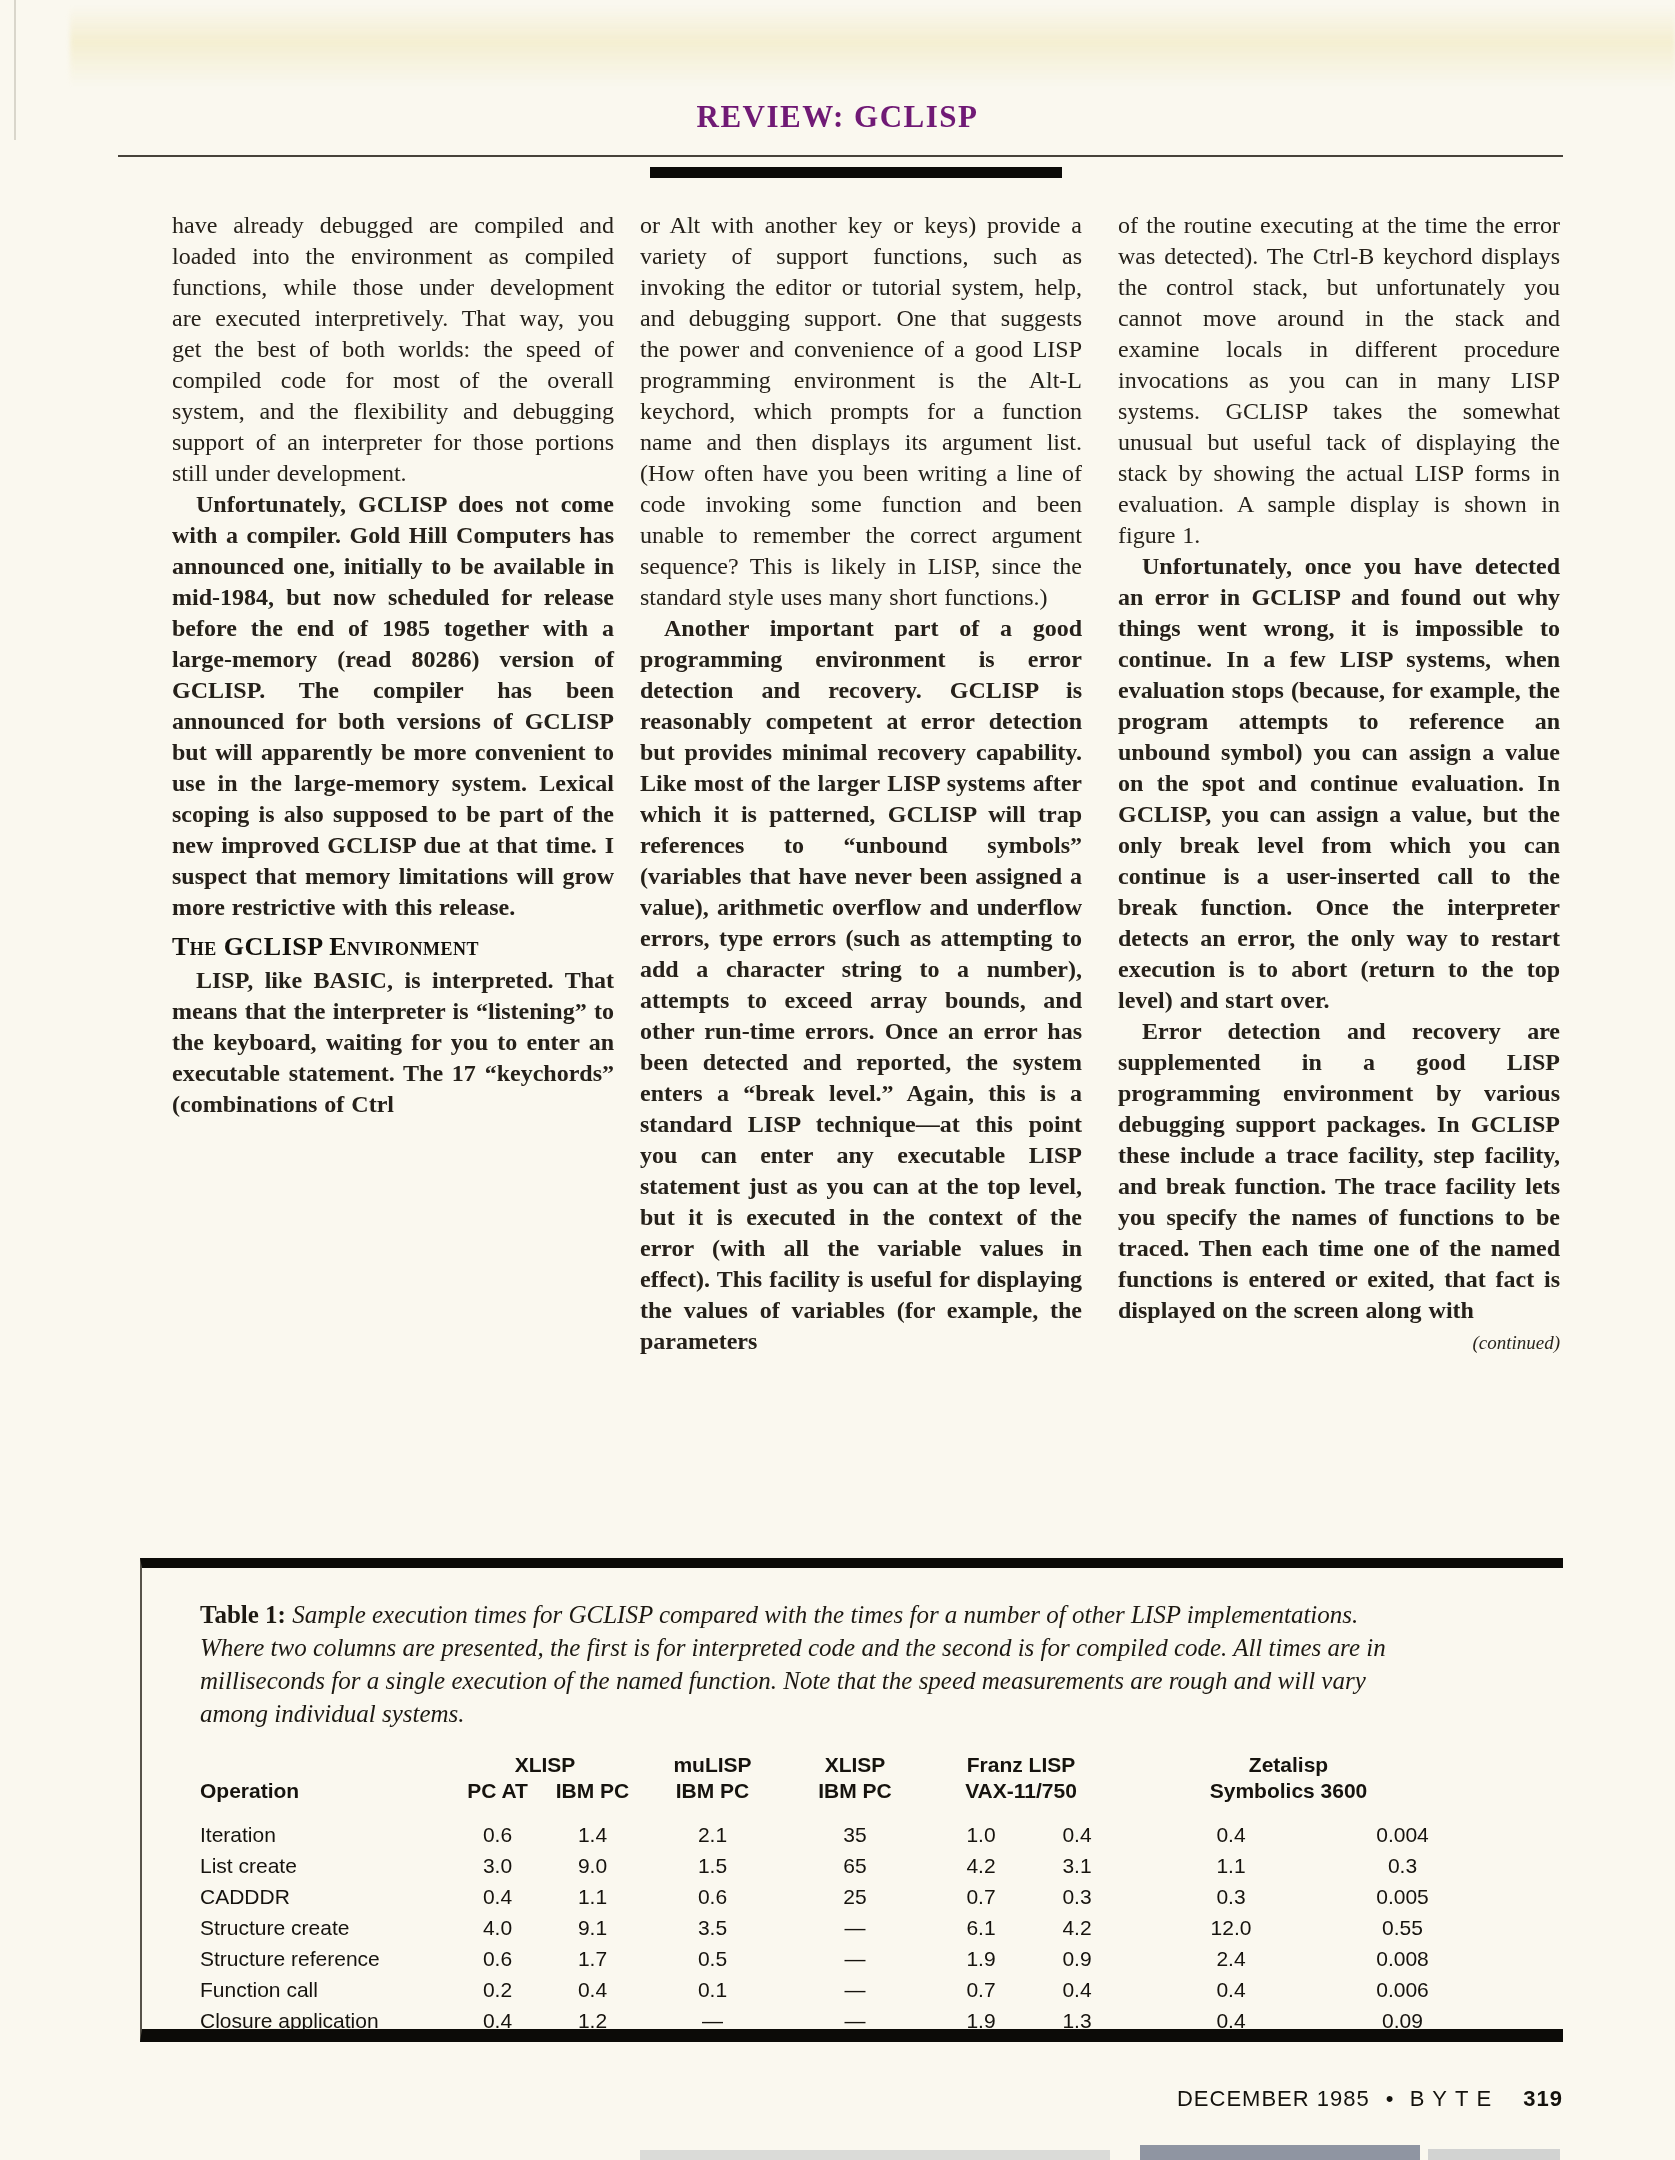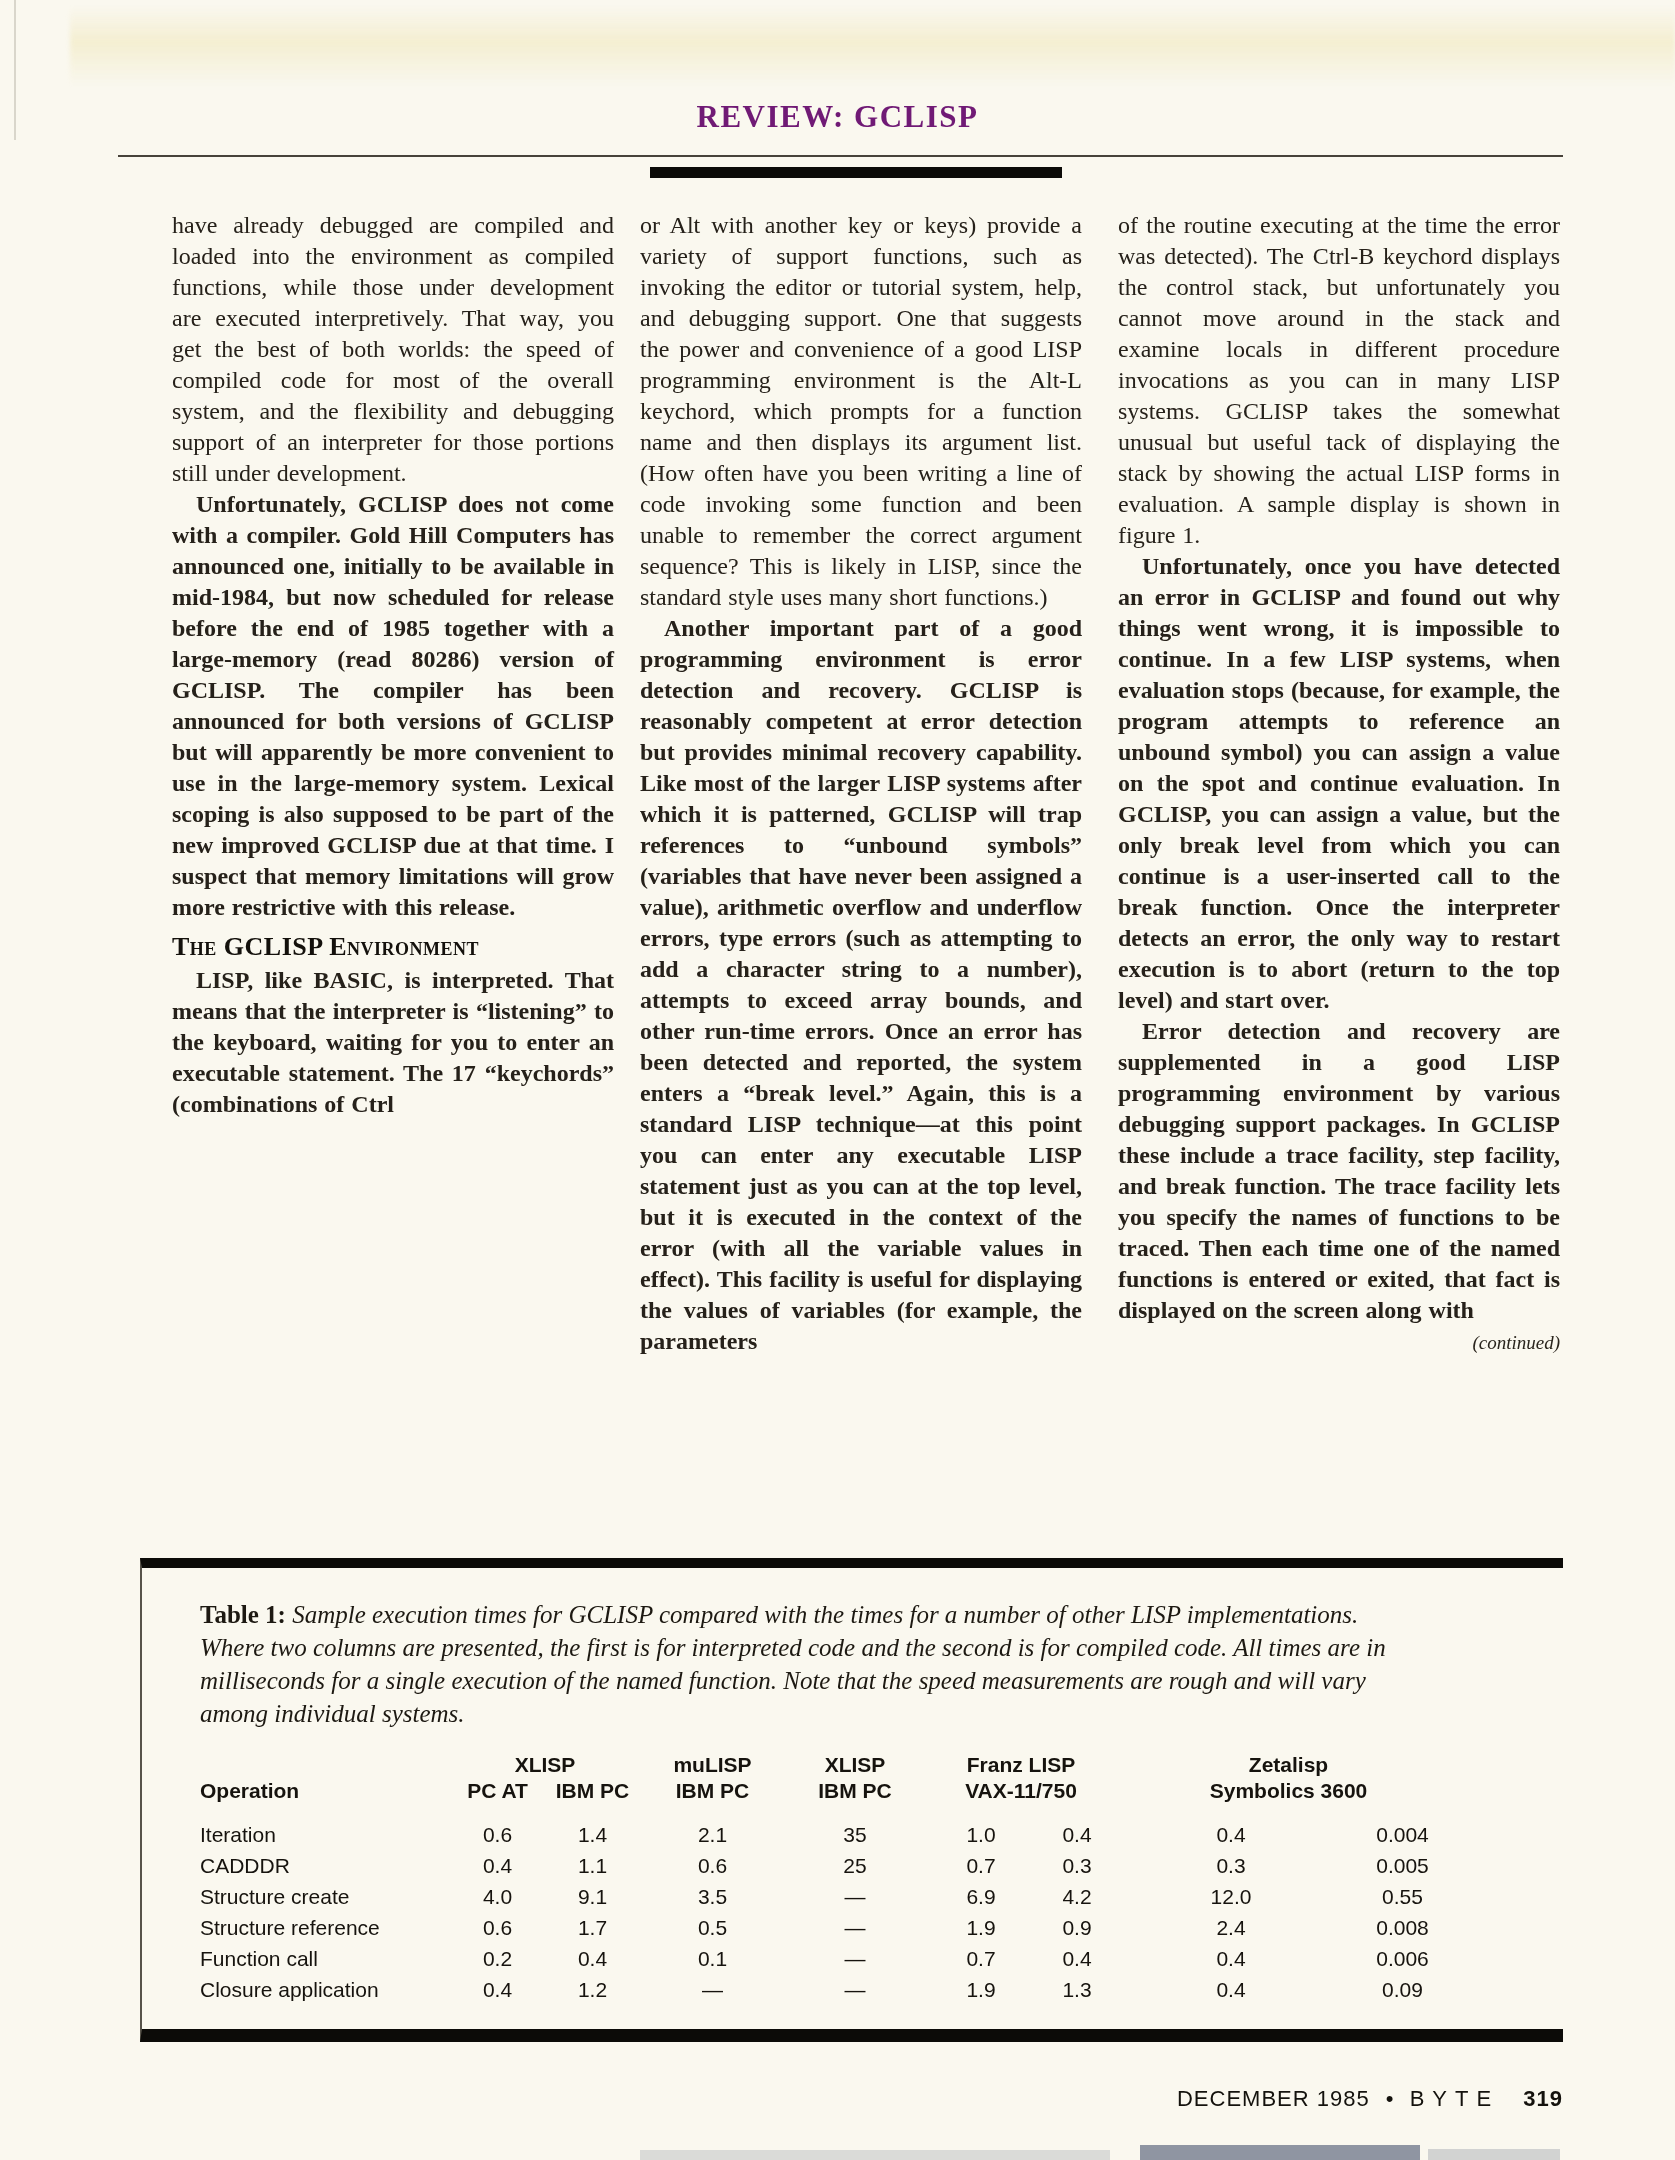--- a/index.html
+++ b/index.html
@@ -161,37 +161,48 @@
             <td>0.6</td>
             <td>1.4</td>
             <td>2.1</td>
             <td>35</td>
             <td>1.0</td>
             <td>0.4</td>
             <td>0.4</td>
             <td>0.004</td>
           </tr>
           <tr>
+            <td class="opcell">List create</td>
+            <td>3.0</td>
+            <td>9.0</td>
+            <td>1.5</td>
+            <td>65</td>
+            <td>4.2</td>
+            <td>3.1</td>
+            <td>1.1</td>
+            <td>0.3</td>
+          </tr>
+          <tr>
             <td class="opcell">CADDDR</td>
             <td>0.4</td>
             <td>1.1</td>
             <td>0.6</td>
             <td>25</td>
             <td>0.7</td>
             <td>0.3</td>
             <td>0.3</td>
             <td>0.005</td>
           </tr>
           <tr>
             <td class="opcell">Structure create</td>
             <td>4.0</td>
             <td>9.1</td>
             <td>3.5</td>
             <td>—</td>
-            <td>6.9</td>
+            <td>6.1</td>
             <td>4.2</td>
             <td>12.0</td>
             <td>0.55</td>
           </tr>
           <tr>
             <td class="opcell">Structure reference</td>
             <td>0.6</td>
             <td>1.7</td>
             <td>0.5</td>
             <td>—</td>

